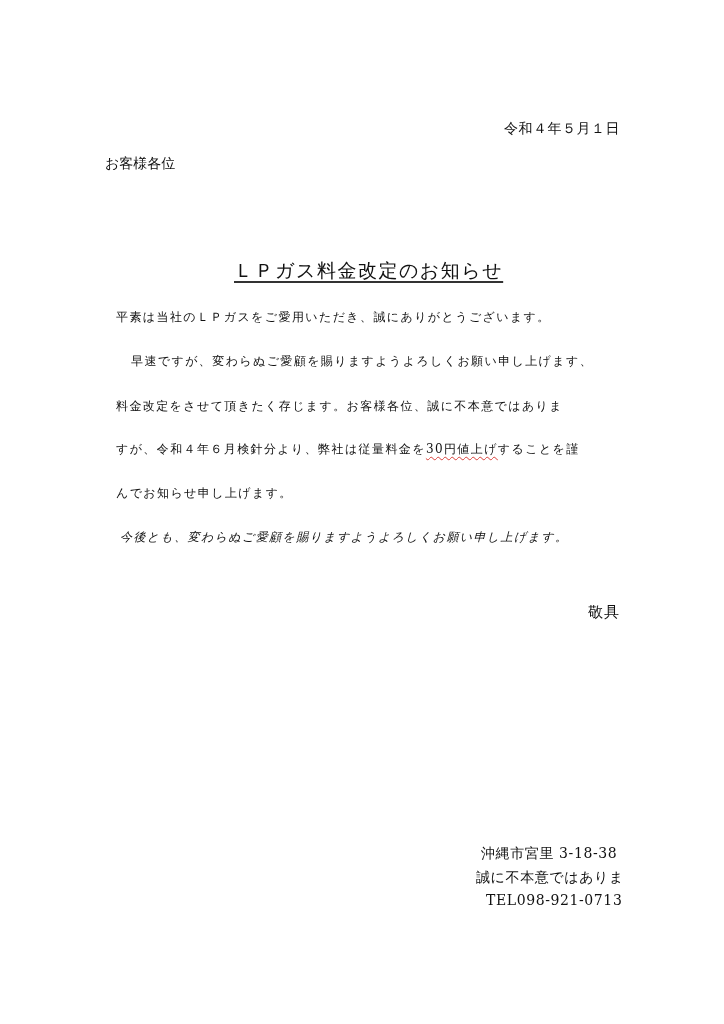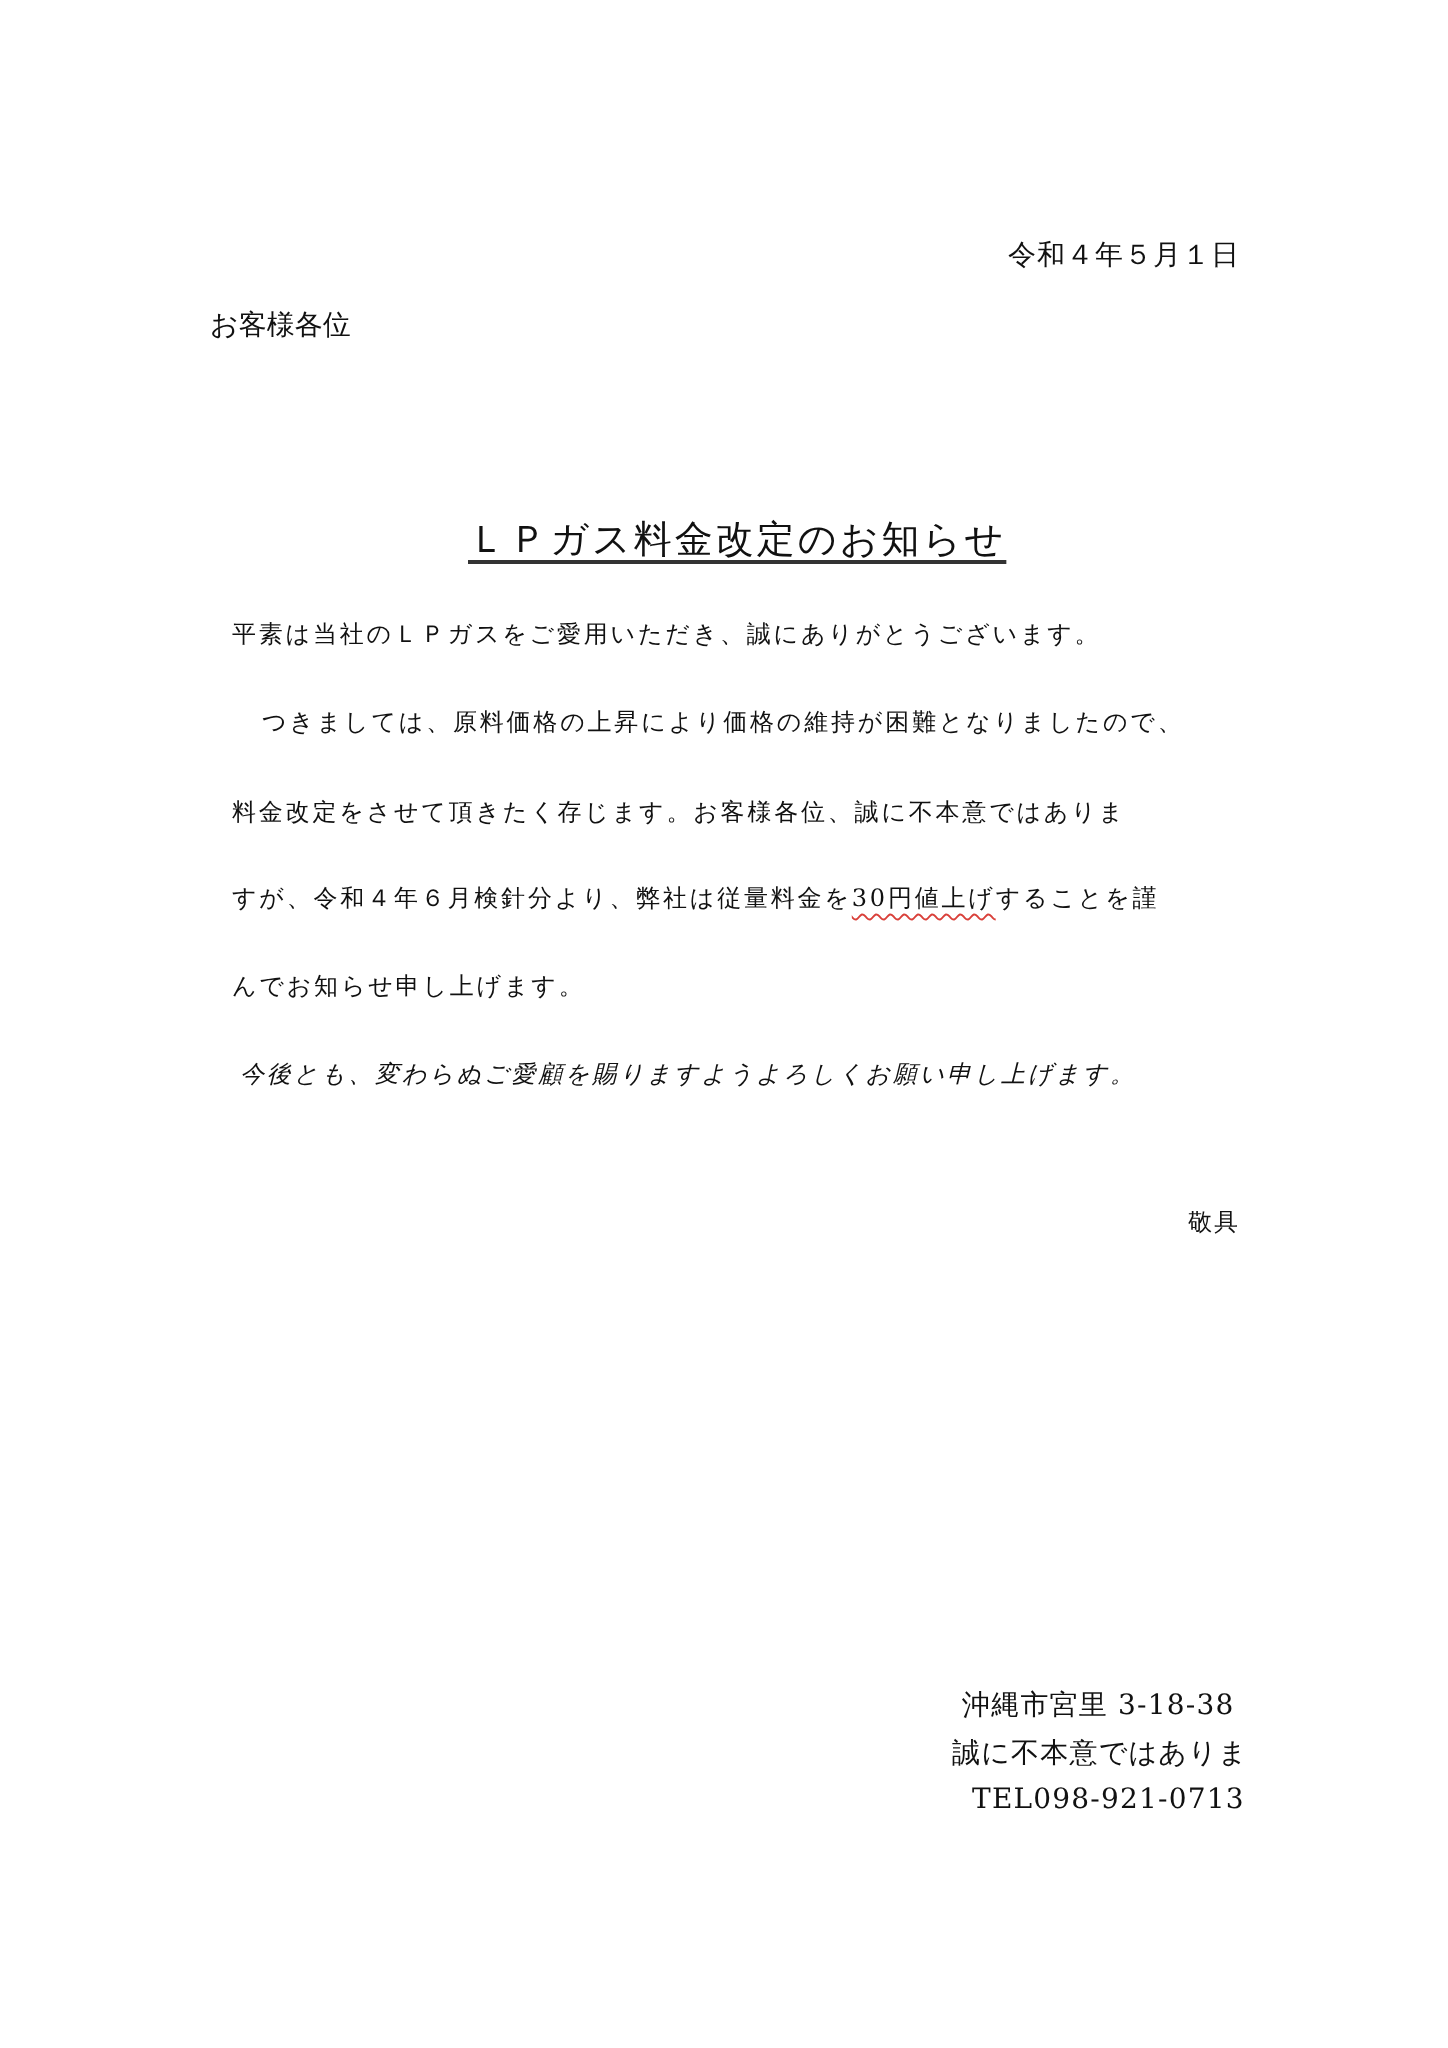--- a/index.html
+++ b/index.html
@@ -56,21 +56,21 @@
     }
     .wavy {
       text-decoration: underline wavy #d9403a;
       text-decoration-thickness: 1px;
       text-underline-offset: 3px;
       text-align: right;
     }
     .closing {
       top: 605px;
       right: 104px;
-      font-size: 12px;
+      font-size: 15px;
       letter-spacing: 1px;
     }
     .sig {
       font-size: 14px;
       letter-spacing: 0.6px;
     }
     .sig.addr { top: 846px; left: 481px; text-align: center; }
     .sig.company { top: 870px; left: 476px; }
     .sig.tel { top: 893px; left: 486px; }
   </style>
@@ -80,21 +80,21 @@
 <div>
 
   <div class="abs date">令和４年５月１日</div>
 
   <div class="abs recipient">お客様各位</div>
 
   <div class="abs title">ＬＰガス料金改定のお知らせ</div>
 
   <div>
     <div class="abs body-line" style="top:311px;">平素は当社のＬＰガスをご愛用いただき、誠にありがとうございます。</div>
-    <div class="abs body-line indent" style="top:355px;">つきましては、原料価格の上昇により価格の維持が困難となりましたので、</div>
+    <div class="abs body-line indent" style="top:355px;">早速ですが、変わらぬご愛顧を賜りますようよろしくお願い申し上げます、</div>
     <div class="abs body-line" style="top:400px;">料金改定をさせて頂きたく存じます。お客様各位、誠に不本意ではありま</div>
     <div class="abs body-line" style="top:443px;">
       <span>すが、令和４年６月検針分より、弊社は従量料金を</span><span class="wavy">30円値上げ</span><span>することを謹</span>
     </div>
     <div class="abs body-line" style="top:487px;">んでお知らせ申し上げます。</div>
     <div class="abs body-line indent-small" style="top:531px;">今後とも、変わらぬご愛顧を賜りますようよろしくお願い申し上げます。</div>
   </div>
 
   <div class="abs closing">敬具</div>
 

